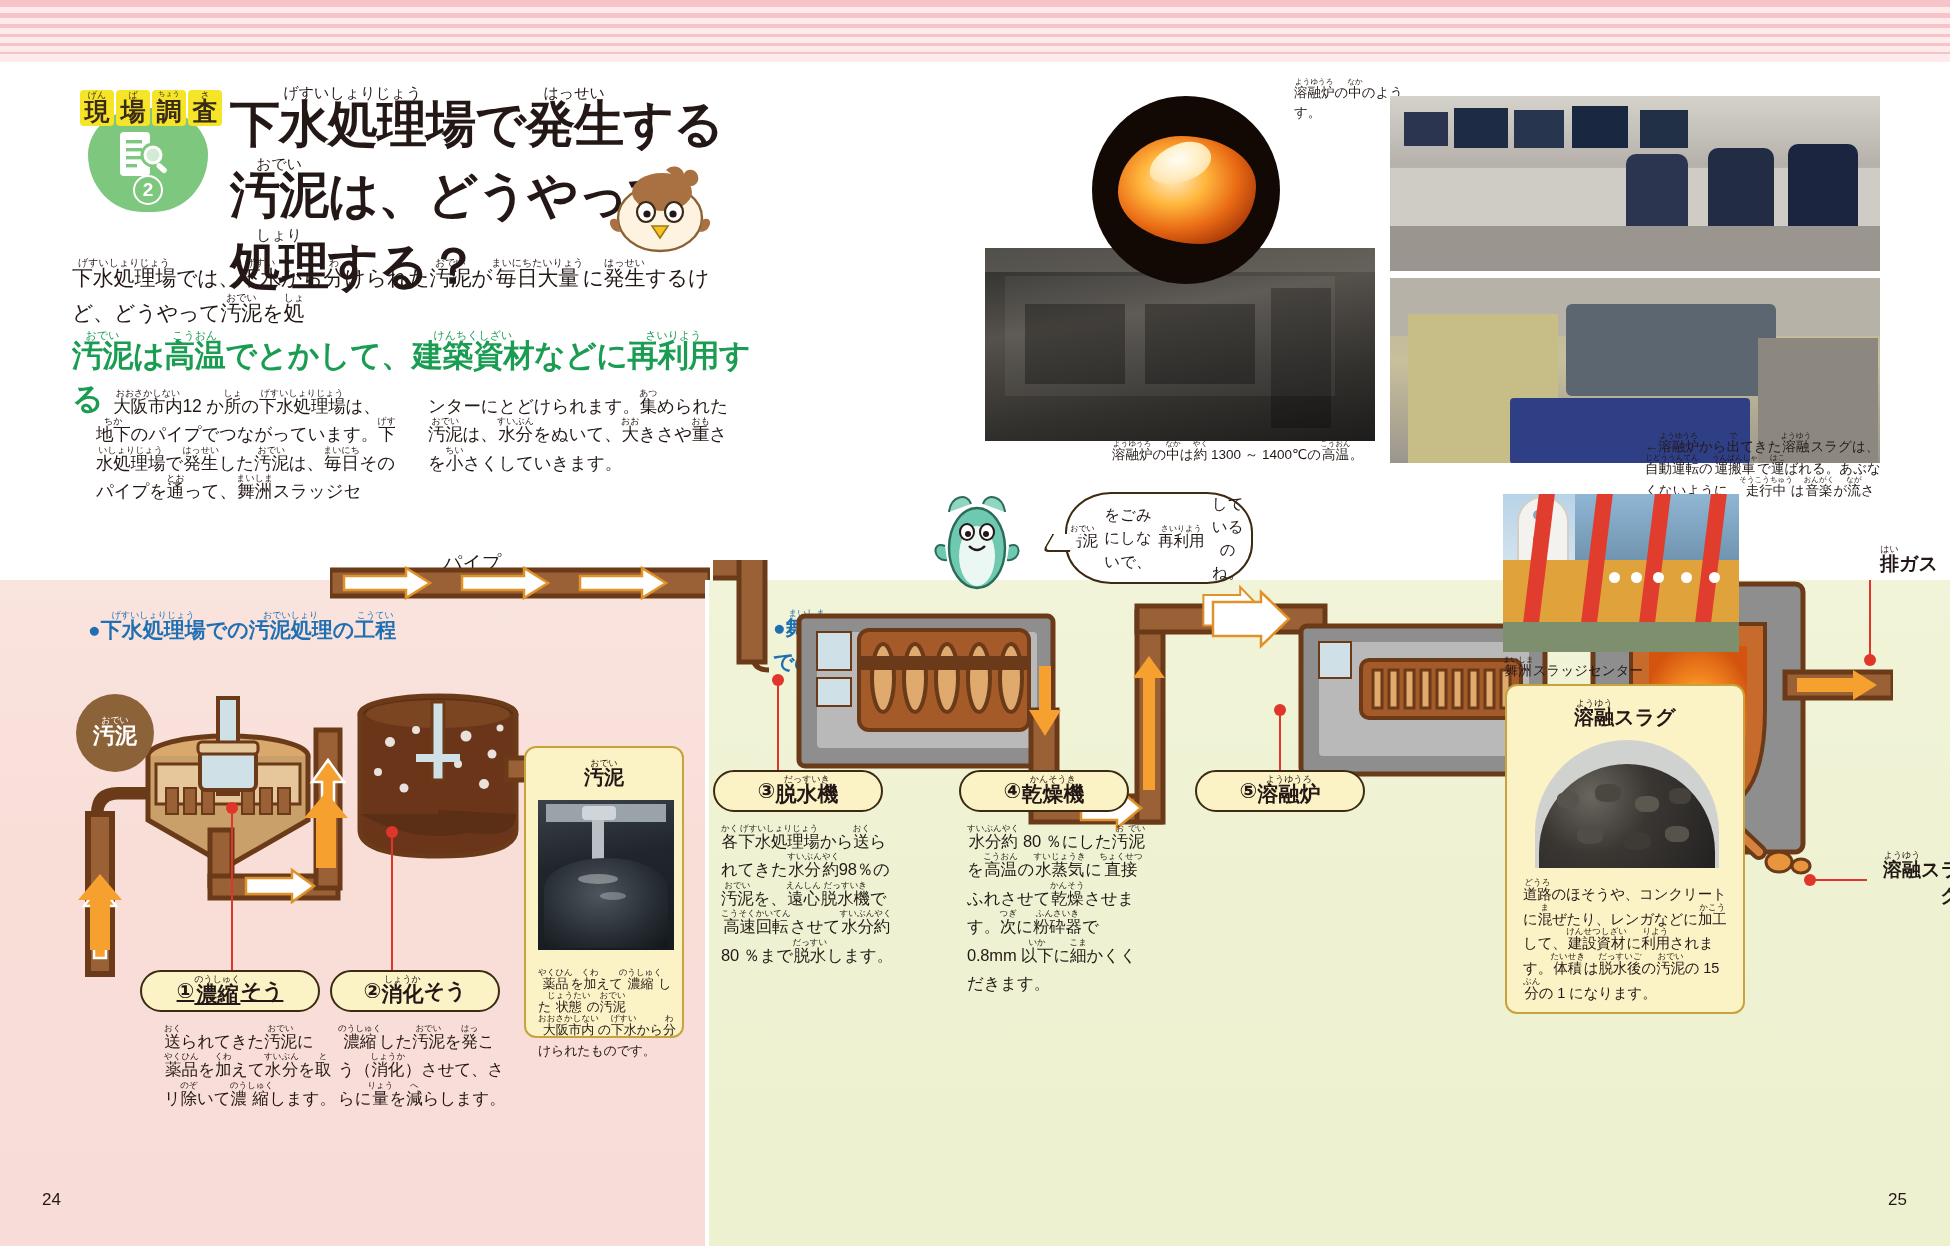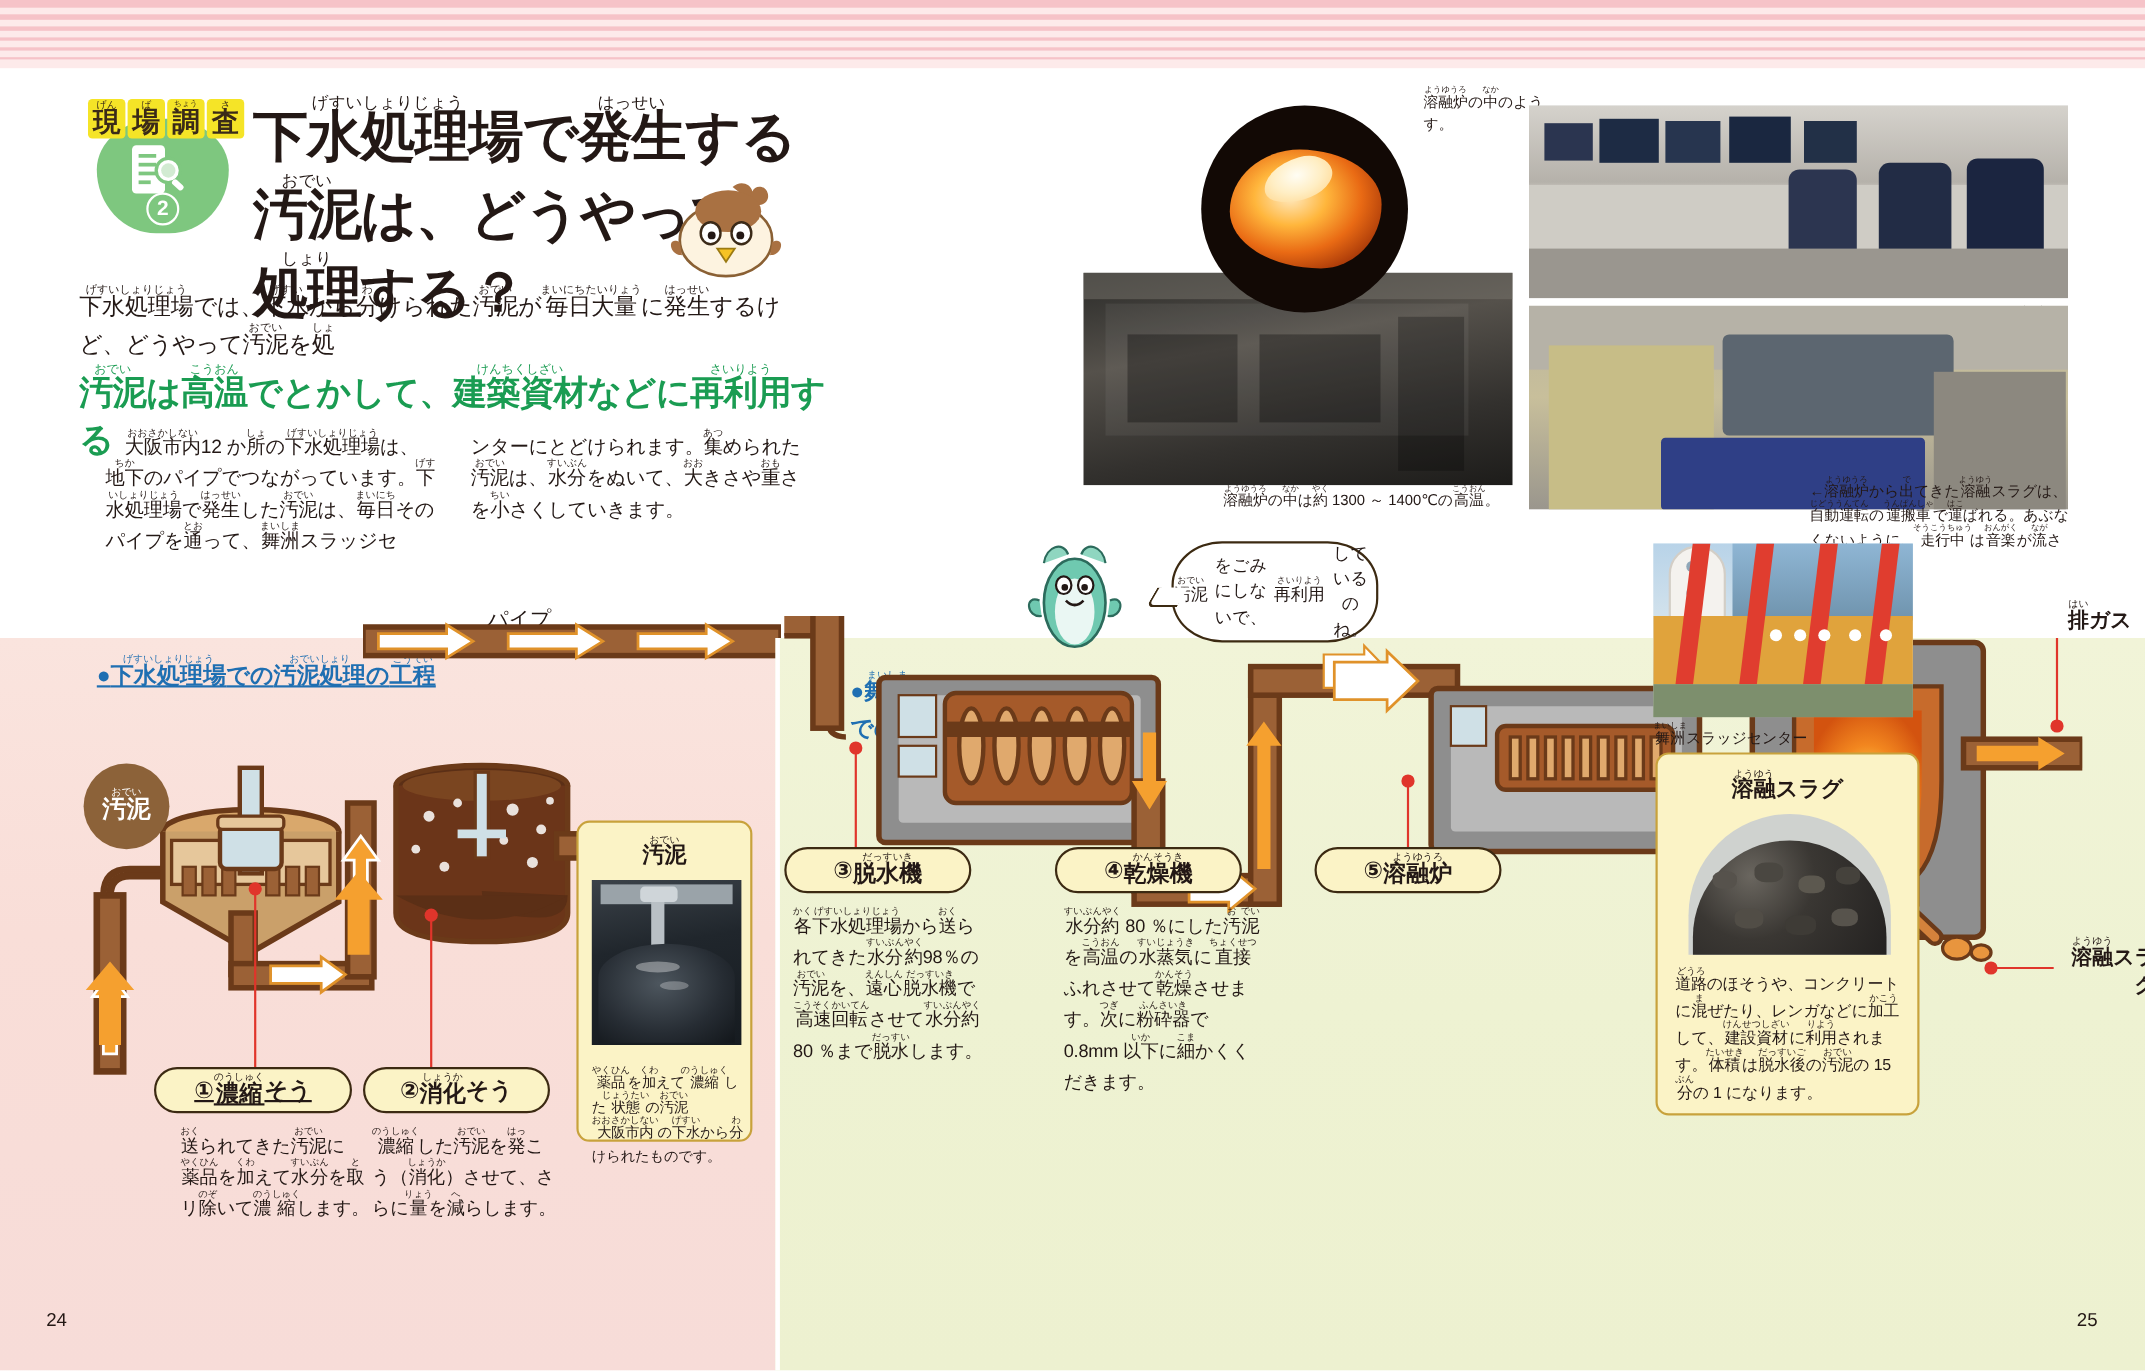--- a/index.html
+++ b/index.html
@@ -252,21 +252,21 @@
   </div>
 
   <div class="cap" style="left:1640px; top:440px; width:0px;"></div>
 
   <div class="cap" style="left:1650px; top:432px; width:0;"></div>
   <div class="cap" style="left:1650px; top:432px; width:0;"></div>
 
   <div class="cap" style="left:1645px; top:432px; width:238px;" id="capSlag">←<ruby>溶融炉<rt>ようゆうろ</rt></ruby>から<ruby>出<rt>で</rt></ruby>てきた<ruby>溶融<rt>ようゆう</rt></ruby>スラグは、<ruby>自動運転<rt>じどううんてん</rt></ruby>の<ruby>運搬車<rt>うんぱんしゃ</rt></ruby>で<ruby>運<rt>はこ</rt></ruby>ばれる。あぶなくないように、<ruby>走行中<rt>そうこうちゅう</rt></ruby>は<ruby>音楽<rt>おんがく</rt></ruby>が<ruby>流<rt>なが</rt></ruby>される。</div>
 
   <div class="panelA">
-    <div class="panel-title" style="left:88px; top:14px; width:440px;text-decoration:underline;" id="paTitle">●<ruby>下水処理場<rt>げすいしょりじょう</rt></ruby>での<ruby>汚泥処理<rt>おでいしょり</rt></ruby>の<ruby>工程<rt>こうてい</rt></ruby></div>
+    <div class="panel-title" style="left:88px; top:30px; width:440px;" id="paTitle">●<ruby>下水処理場<rt>げすいしょりじょう</rt></ruby>での<ruby>汚泥処理<rt>おでいしょり</rt></ruby>の<ruby>工程<rt>こうてい</rt></ruby></div>
 
     <svg style="position:absolute;left:60px;top:58px;" width="640" height="420" viewBox="0 0 640 420">
 
       <g stroke="#6b3a19" stroke-width="7" fill="none">
         <path d="M40 330 L40 176 Q40 158 58 158 L96 158"></path>
       </g>
       <rect x="28" y="176" width="24" height="160" fill="#9b6136" stroke="#6b3a19" stroke-width="6"></rect>
       <path d="M34 176 Q34 152 58 152 L100 152" stroke="#6b3a19" stroke-width="6" fill="none"></path>
 
       <ellipse cx="168" cy="118" rx="80" ry="20" fill="#d9a86c" stroke="#6b3a19" stroke-width="5"></ellipse>

